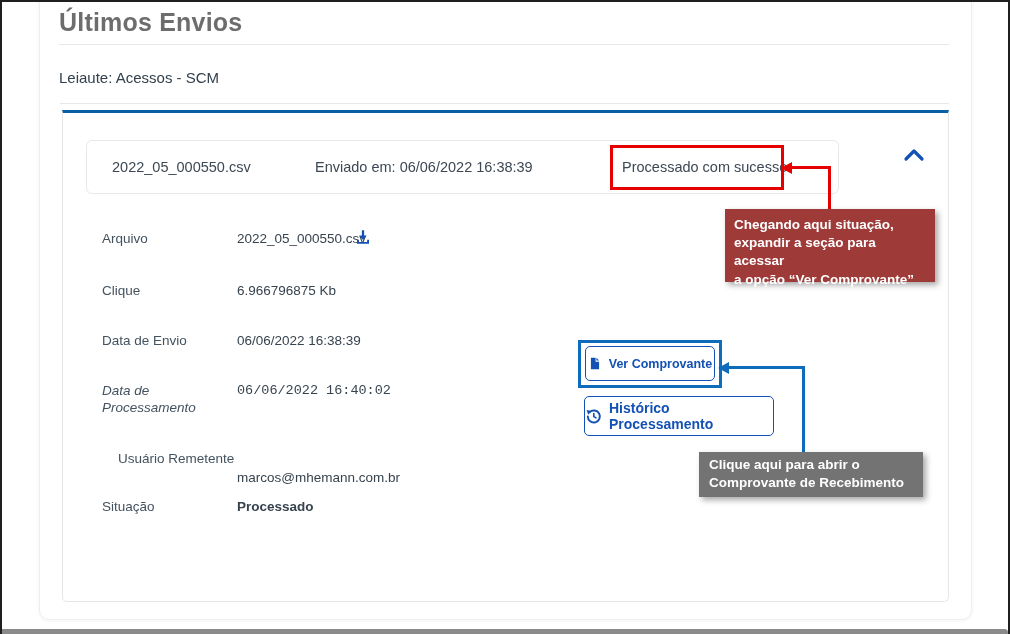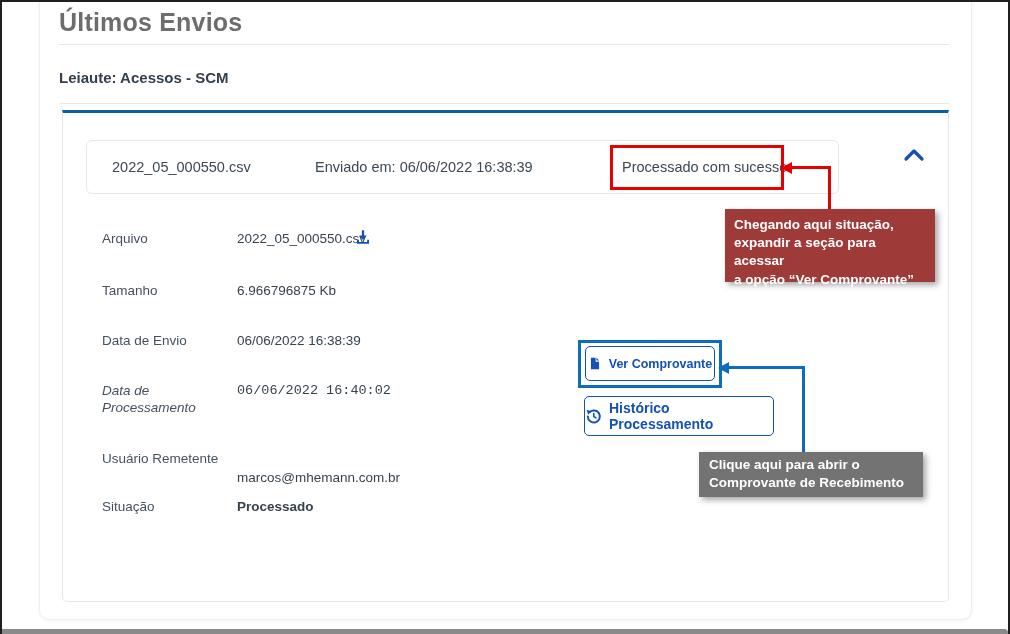--- a/index.html
+++ b/index.html
@@ -9,21 +9,21 @@
     border-top:2px solid #1f1f1f;border-left:2px solid #1f1f1f;border-right:2px solid #1f1f1f;
     font-family:"Liberation Sans", sans-serif;
   }
   .abs{position:absolute;}
   .outer-card{
     left:37px;top:-14px;width:933px;height:632px;background:#fff;
     border:1px solid #eeeeee;border-radius:10px;box-shadow:0 1px 4px rgba(0,0,0,0.05);
   }
   .page-title{left:57px;top:6px;font-size:25px;font-weight:bold;color:#6d6d6d;letter-spacing:.2px;}
   .divider{height:1px;background:#e8e8e8;}
-  .layout-label{left:57px;top:67px;font-size:15px;font-weight:bold;color:#33404d;}
+  .layout-label{left:57px;top:67px;font-size:15px;font-weight:normal;color:#33404d;}
   .inner-card{
     left:60px;top:108px;width:887px;height:492px;background:#fff;
     border:1px solid #e4e6e8;border-top:3px solid #0b5fa5;border-radius:0 0 5px 5px;
   }
   .header-box{
     left:84px;top:138px;width:753px;height:54px;background:#fff;
     border:1px solid #e6e8ea;border-radius:6px;cursor:pointer;
   }
   .header-text{top:0;height:100%;display:flex;align-items:center;font-size:14.5px;color:#3c4854;}
   .status-rect{left:608px;top:143px;width:174px;height:45px;border:3px solid #e60000;}
@@ -81,30 +81,30 @@
 
   <div class="abs row-label" style="top:228px;">Arquivo</div>
   <div class="abs row-value" style="top:228px;">2022_05_000550.csv</div>
   <div class="abs dl-icon">
     <svg width="18" height="18" viewBox="0 0 24 24" fill="currentColor">
       <path d="M10.5 3h3v7H17l-5 6-5-6h3.5z"></path>
       <path d="M4 15.5h2.5v3.2h11v-3.2H20v5.5H4z"></path>
     </svg>
   </div>
 
-  <div class="abs row-label" style="top:280px;">Tamanho</div>
+  <div class="abs row-label" style="top:280px;">Clique</div>
   <div class="abs row-value" style="top:280px;">6.966796875 Kb</div>
 
   <div class="abs row-label" style="top:330px;">Data de Envio</div>
   <div class="abs row-value" style="top:330px;">06/06/2022 16:38:39</div>
 
   <div class="abs row-label" style="top:380px;font-style:italic;">Data de Processamento</div>
   <div class="abs row-value" style="top:380px;font-family:Liberation Mono, monospace;">06/06/2022 16:40:02</div>
 
-  <div class="abs row-label" style="top:448px;">Usuário Remetente</div>
+  <div class="abs row-label" style="top:448px;margin-left:16px;">Usuário Remetente</div>
   <div class="abs row-value" style="top:467px;">marcos@mhemann.com.br</div>
 
   <div class="abs row-label" style="top:496px;">Situação</div>
   <div class="abs row-value bold" style="top:496px;">Processado</div>
 
   <div class="abs btn-highlight"></div>
 
   <div class="abs btn btn-receipt">
     <span>
       <svg width="14" height="15" viewBox="0 0 24 24" fill="#1351b4">

